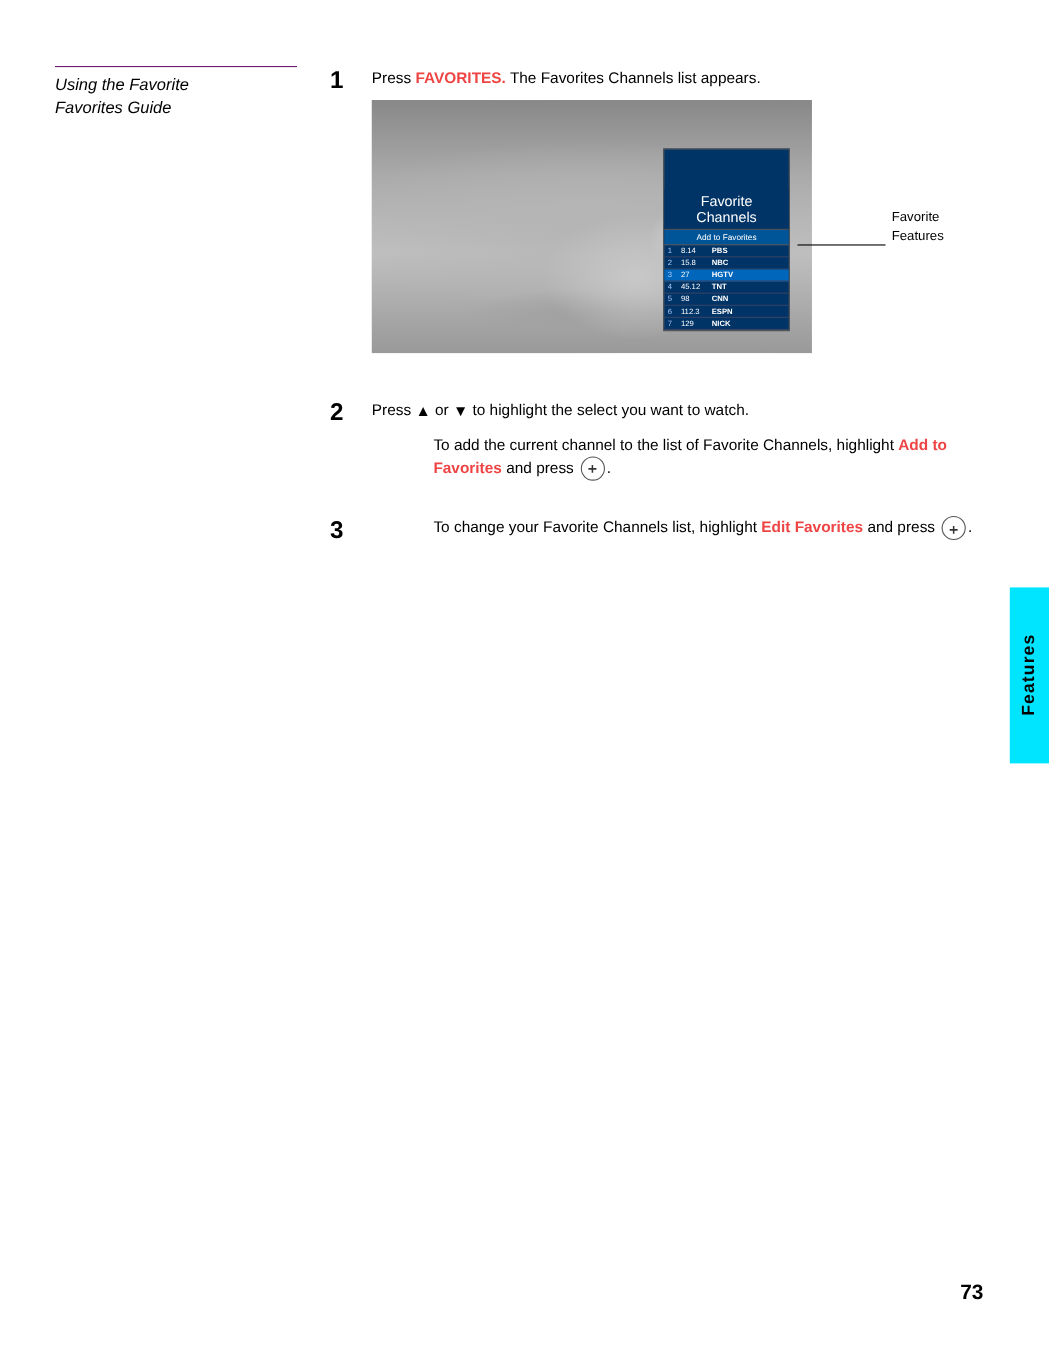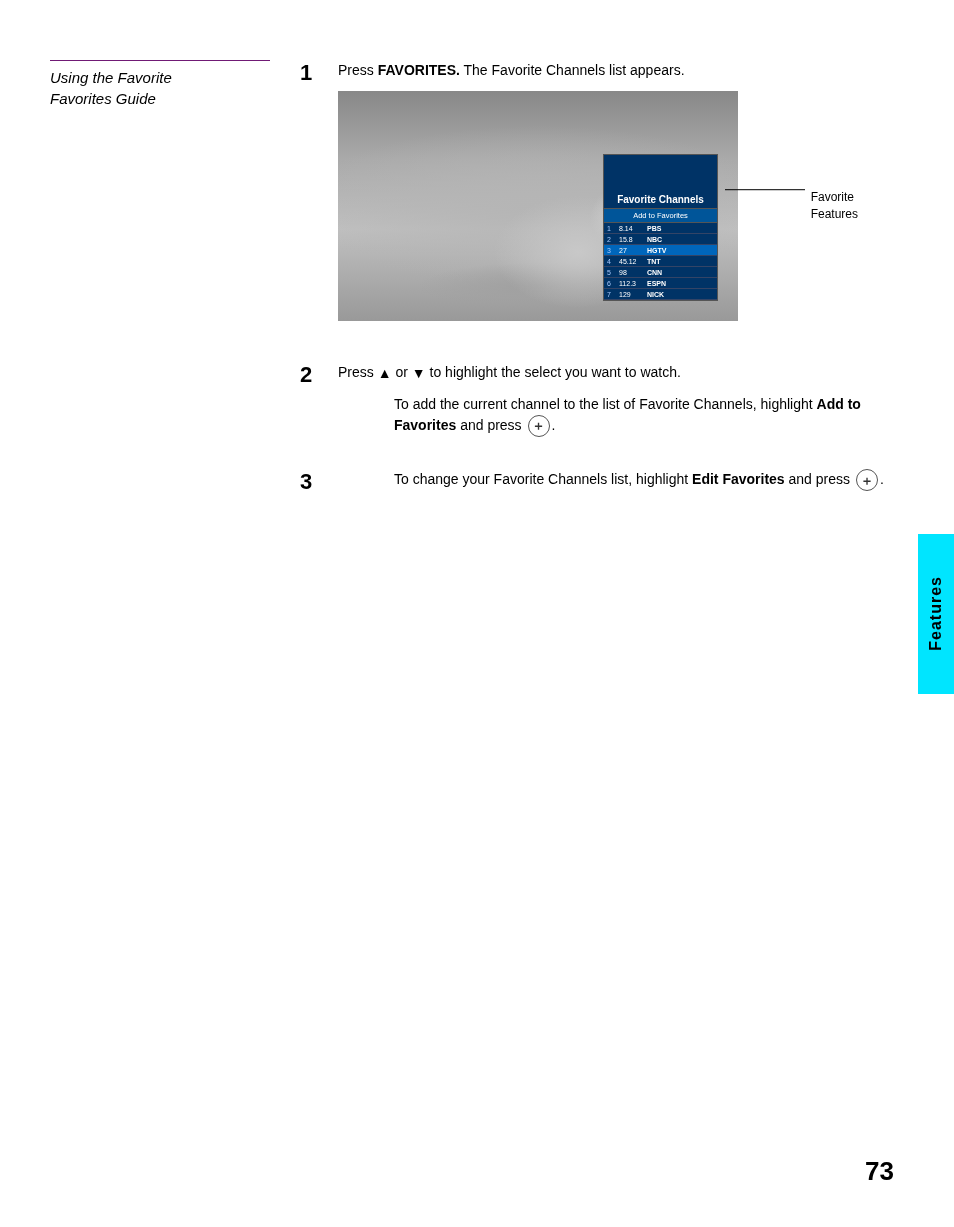--- a/index.html
+++ b/index.html
@@ -43,21 +43,21 @@
       writing-mode: vertical-rl;
       transform: rotate(180deg);
       letter-spacing: 1px;
     }
 
     
     .page-number {
       position: absolute;
       bottom: 40px;
       right: 60px;
-      font-size: 26px;
+      font-size: 19px;
       font-weight: bold;
       color: #000000;
     }
 
     
     .left-heading {
       position: absolute;
       left: 50px;
       top: 60px;
       width: 220px;
@@ -100,21 +100,21 @@
     }
 
     .step-text {
       font-size: 14px;
       color: #000000;
       line-height: 1.5;
       margin-bottom: 10px;
     }
 
     .highlight-cyan {
-      color: #000000;
+      color: #ef4444;
       font-weight: bold;
     }
 
     
     .screenshot-container {
       position: relative;
       margin-bottom: 20px;
       display: inline-block;
     }
 
@@ -149,22 +149,22 @@
       width: 115px;
       background: #003366;
       border: 1px solid #555;
       font-size: 8px;
       color: #ffffff;
     }
 
     .fav-panel-title {
       background: #003366;
       padding: 3px 4px;
-      font-size: 10px;
-      font-weight: bold;
+      font-size: 13px;
+      font-weight: normal;
       text-align: center;
       color: #ffffff;
       border-bottom: 1px solid #555;
       margin-top: 36px;
     }
 
     .fav-panel-add {
       background: #005599;
       padding: 2px 4px;
       font-size: 7.5px;
@@ -251,21 +251,21 @@
       <span>Favorites Guide</span>
     </div>
   </div>
 
   <div class="main-content">
 
     <div class="step">
       <div class="step-number">1</div>
       <div class="step-content">
         <div class="step-text">
-          <span>Press </span><span class="highlight-cyan">FAVORITES.</span><span> The Favorite Channels list appears.</span>
+          <span>Press </span><span class="highlight-cyan">FAVORITES.</span><span> The Favorites Channels list appears.</span>
         </div>
 
         
         <div class="screenshot-container">
           <div class="screenshot-image">
             <div class="duck-bg"></div>
 
             <div class="fav-panel">
               <div class="fav-panel-title">Favorite Channels</div>
               <div class="fav-panel-add">Add to Favorites</div>
@@ -300,21 +300,21 @@
                 <span class="fav-row-name">ESPN</span>
               </div>
               <div class="fav-panel-row">
                 <span class="fav-row-num">7</span>
                 <span class="fav-row-ch">129</span>
                 <span class="fav-row-name">NICK</span>
               </div>
             </div>
           </div>
           
-          <div style="position:absolute; right:-120px; top: 50%; transform:translateY(-50%); display:flex; align-items:flex-start;">
+          <div style="position:absolute; right:-120px; top: 50%; transform:translateY(-50%); display:flex; align-items:flex-end;">
             <div style="width:80px; height:1px; background:#000;"></div>
             <div style="font-size:12px; margin-left:6px; line-height:1.4;">
               <span>Favorite</span><br>
               <span>Features</span>
             </div>
           </div>
         </div>
 
       </div>
     </div>

